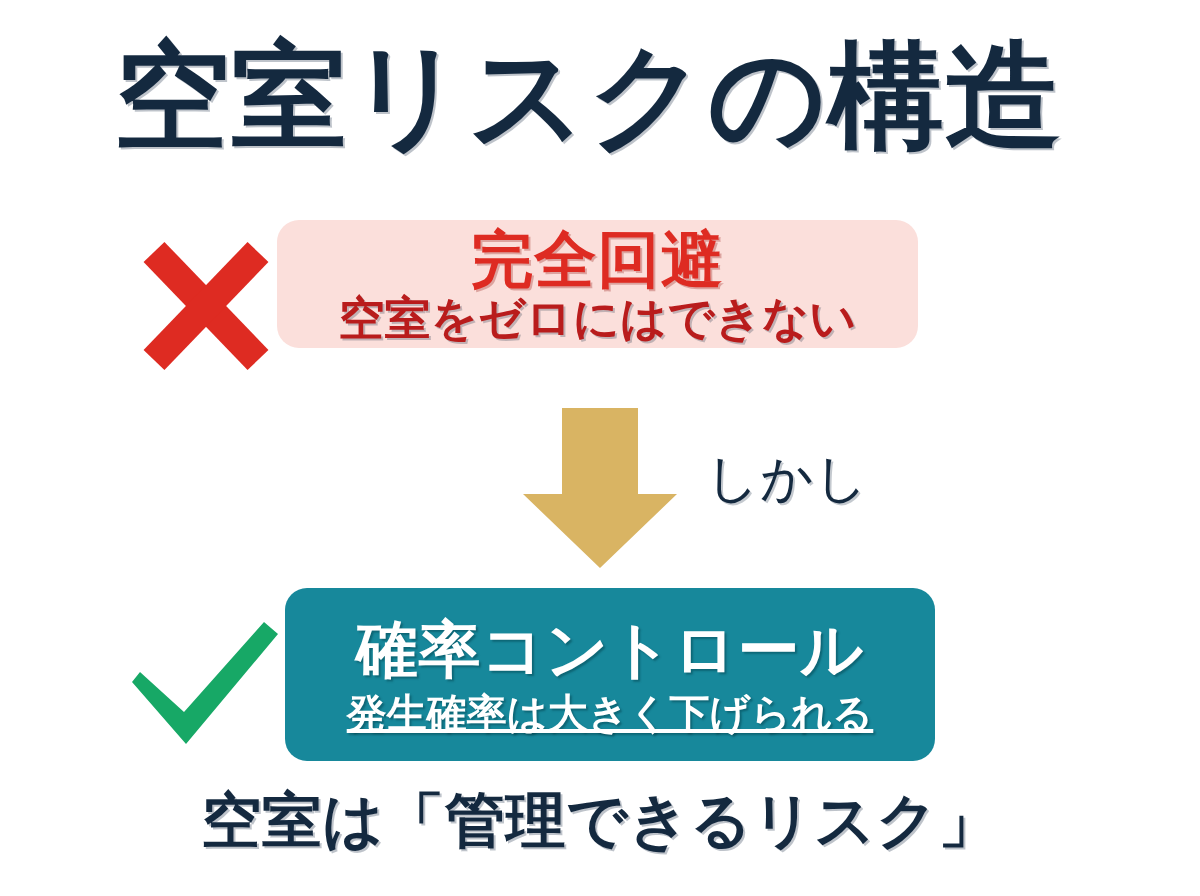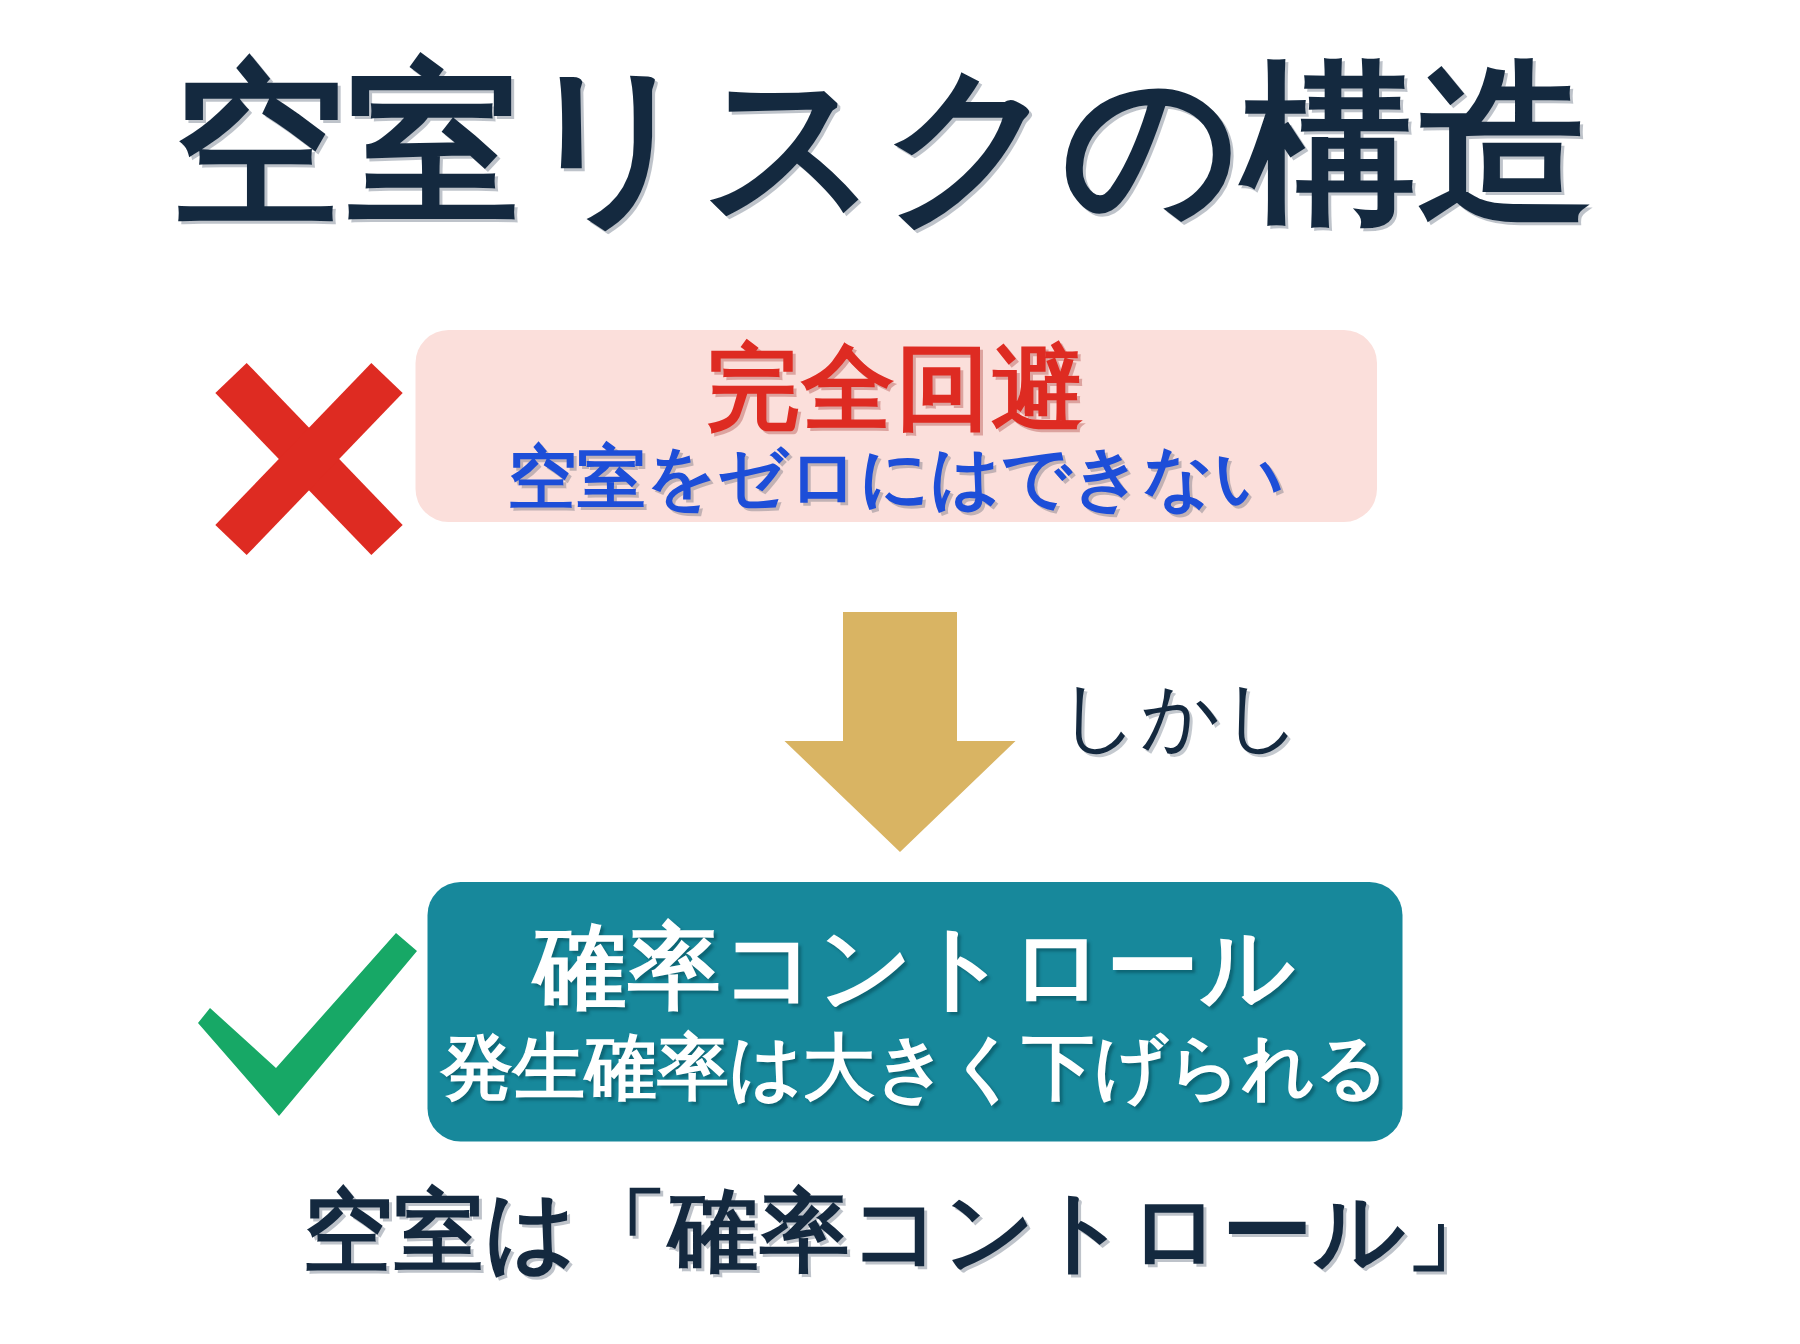--- a/index.html
+++ b/index.html
@@ -70,46 +70,47 @@
     color: #DE2B22;
     line-height: 1.0;
     letter-spacing: 0.02em;
     text-shadow: 2px 2px 0 rgba(150,25,20,0.30);
     white-space: nowrap;
     margin-top: 2px;
   }
   .subtext-navy {
     font-size: 46px;
     font-weight: 900;
-    color: #1d4ed8;
+    color: #b91c1c;
     line-height: 1.0;
     letter-spacing: 0.005em;
     text-shadow: 2px 2px 0 rgba(20,41,63,0.25);
     white-space: nowrap;
     margin-top: 4px;
   }
   .headline-white {
     font-size: 62px;
     font-weight: 900;
     color: #ffffff;
     line-height: 1.0;
     letter-spacing: 0.01em;
     text-shadow: 2px 2px 2px rgba(0,60,72,0.45);
     white-space: nowrap;
     margin-top: 2px;
   }
   .subtext-white {
-    font-size: 48px;
+    font-size: 40px;
     font-weight: 900;
     color: #ffffff;
     line-height: 1.0;
     letter-spacing: 0.0em;
     text-shadow: 2px 2px 2px rgba(0,60,72,0.45);
     white-space: nowrap;
     margin-top: 12px;
+    text-decoration: underline;
   }
 
   
   .icon-x {
     position: absolute;
     left: 140px;
     top: 240px;
     width: 132px;
     height: 132px;
   }
@@ -191,15 +192,15 @@
     <svg viewBox="0 0 162 132" width="162" height="132" aria-hidden="true">
       <polygon points="10,62 18,52 62,92 142,2 156,14 64,124" fill="#17A866"></polygon>
     </svg>
   </div>
 
   <div class="card card-control">
     <div class="headline-white">確率コントロール</div>
     <div class="subtext-white">発生確率は大きく下げられる</div>
   </div>
 
-  <div class="footer-line">空室は「確率コントロール」</div>
+  <div class="footer-line">空室は「管理できるリスク」</div>
 
 </div>
 
 </body></html>

